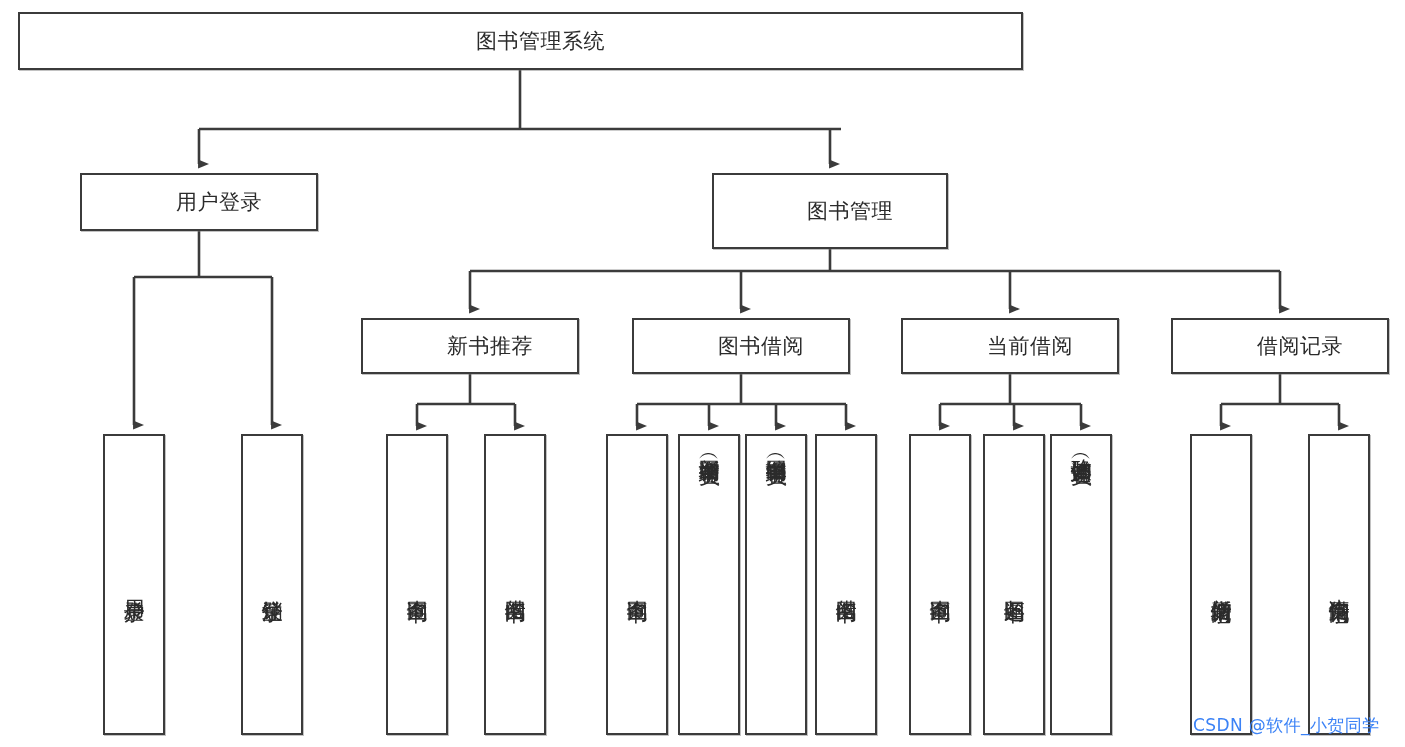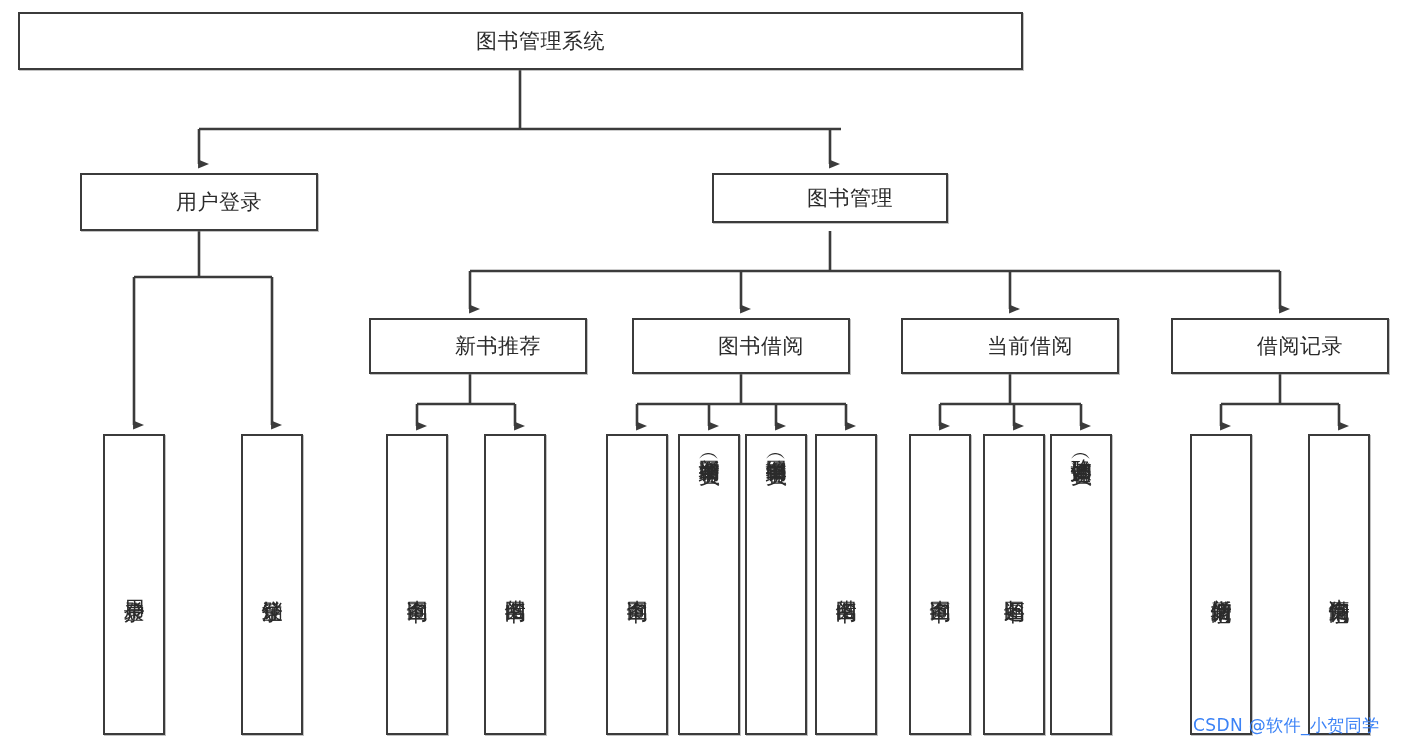--- a/index.html
+++ b/index.html
@@ -127,25 +127,25 @@
     </g>
   </svg>
 
   <div class="node horiz" style="left:18px; top:12px; width:1005px; height:58px;">
     <span>图书管理系统</span>
   </div>
 
   <div class="node horiz" style="left:80px; top:173px; width:238px; height:58px;">
     <span>用户登录</span>
   </div>
-  <div class="node horiz" style="left:712px; top:173px; width:236px; height:50px;">
+  <div class="node horiz" style="left:712px; top:173px; width:236px; height:76px;">
     <span>图书管理</span>
   </div>
 
-  <div class="node horiz" style="left:361px; top:318px; width:218px; height:56px;margin-left:8px;">
+  <div class="node horiz" style="left:361px; top:318px; width:218px; height:56px;">
     <span>新书推荐</span>
   </div>
   <div class="node horiz" style="left:901px; top:318px; width:218px; height:56px;">
     <span>当前借阅</span>
   </div>
   <div class="node horiz" style="left:632px; top:318px; width:218px; height:56px;">
     <span>图书借阅</span>
   </div>
   <div class="node horiz" style="left:1171px; top:318px; width:218px; height:56px;text-align:right;">
     <span>借阅记录</span>

